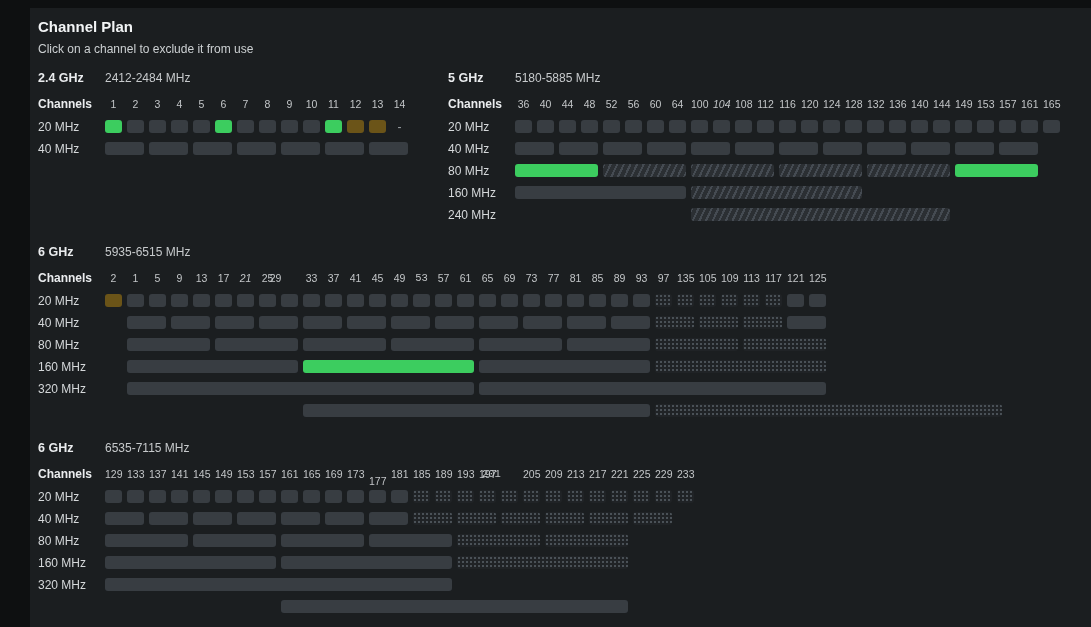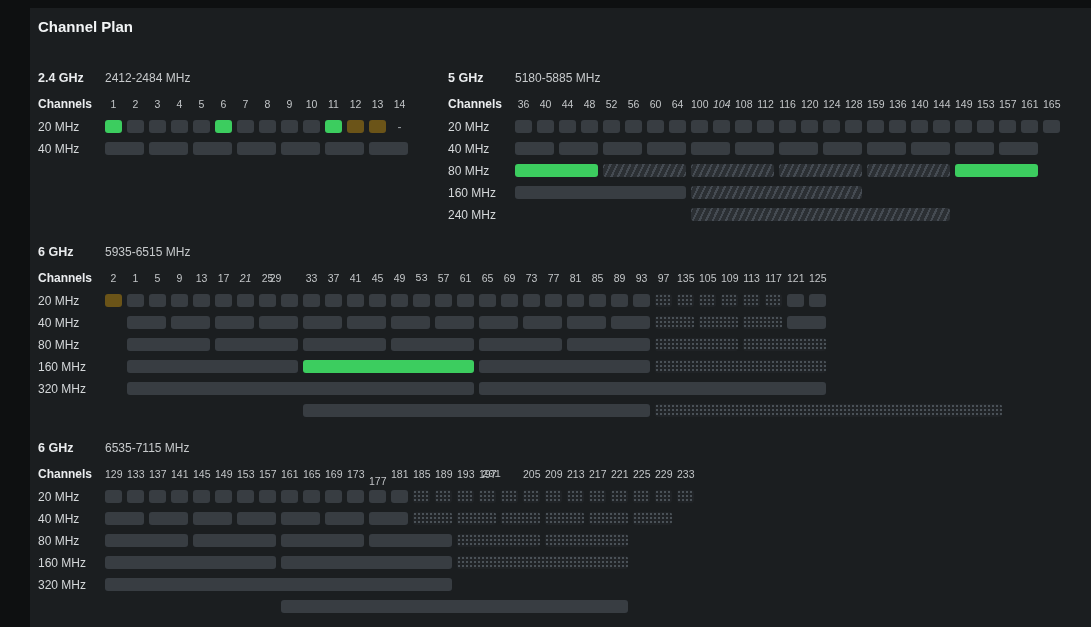--- a/index.html
+++ b/index.html
@@ -34,20 +34,21 @@
     background-color:#202326;
     background-image:radial-gradient(#4a5157 1px,transparent 1.2px);
     background-size:4px 4px;
   }
 </style>
 </head>
 <body>
 
 <div class="content">
   <div class="abs title">Channel Plan</div>
+  <div class="abs subtitle">Click on a channel to exclude it from use</div>
   <div id="sections">
       <div class="section" style="left: 8px; top: 62px;">
         <div class="abs band" style="left: 0px; top: 0px;">2.4 GHz</div>
         <div class="abs range" style="left: 67px; top: 0px;">2412-2484 MHz</div>
         <div class="abs chhdr" style="left: 0px; top: 26px;">Channels</div>
         <div class="abs chnum" style="left: 67px; top: 26px; width: 17px;">1</div>
         <div class="abs chnum" style="left: 89px; top: 26px; width: 17px;">2</div>
         <div class="abs chnum" style="left: 111px; top: 26px; width: 17px;">3</div>
         <div class="abs chnum" style="left: 133px; top: 26px; width: 17px;">4</div>
         <div class="abs chnum" style="left: 155px; top: 26px; width: 17px;">5</div>
@@ -97,21 +98,21 @@
         <div class="abs chnum" style="left: 199px; top: 26px; width: 17px;">60</div>
         <div class="abs chnum" style="left: 221px; top: 26px; width: 17px;">64</div>
         <div class="abs chnum" style="left: 243px; top: 26px; width: 17px;">100</div>
         <div class="abs chnum" style="left: 265px; top: 26px; width: 17px; font-style: italic;">104</div>
         <div class="abs chnum" style="left: 287px; top: 26px; width: 17px;">108</div>
         <div class="abs chnum" style="left: 309px; top: 26px; width: 17px;">112</div>
         <div class="abs chnum" style="left: 331px; top: 26px; width: 17px;">116</div>
         <div class="abs chnum" style="left: 353px; top: 26px; width: 17px;">120</div>
         <div class="abs chnum" style="left: 375px; top: 26px; width: 17px;">124</div>
         <div class="abs chnum" style="left: 397px; top: 26px; width: 17px;">128</div>
-        <div class="abs chnum" style="left: 419px; top: 26px; width: 17px;">159</div>
+        <div class="abs chnum" style="left: 419px; top: 26px; width: 17px;">132</div>
         <div class="abs chnum" style="left: 441px; top: 26px; width: 17px;">136</div>
         <div class="abs chnum" style="left: 463px; top: 26px; width: 17px;">140</div>
         <div class="abs chnum" style="left: 485px; top: 26px; width: 17px;">144</div>
         <div class="abs chnum" style="left: 507px; top: 26px; width: 17px;">149</div>
         <div class="abs chnum" style="left: 529px; top: 26px; width: 17px;">153</div>
         <div class="abs chnum" style="left: 551px; top: 26px; width: 17px;">157</div>
         <div class="abs chnum" style="left: 573px; top: 26px; width: 17px;">161</div>
         <div class="abs chnum" style="left: 595px; top: 26px; width: 17px;">165</div>
         <div class="abs rowlabel" style="left: 0px; top: 46px;">20 MHz</div>
         <div class="abs blk normal" style="left: 67px; top: 50px; width: 17px;"></div>

